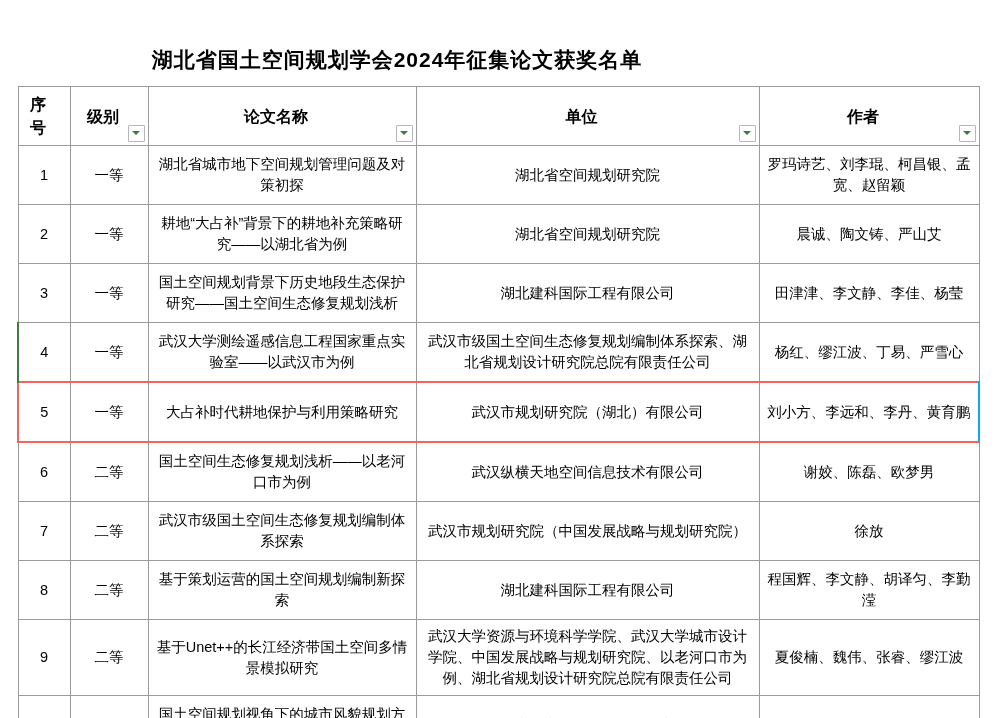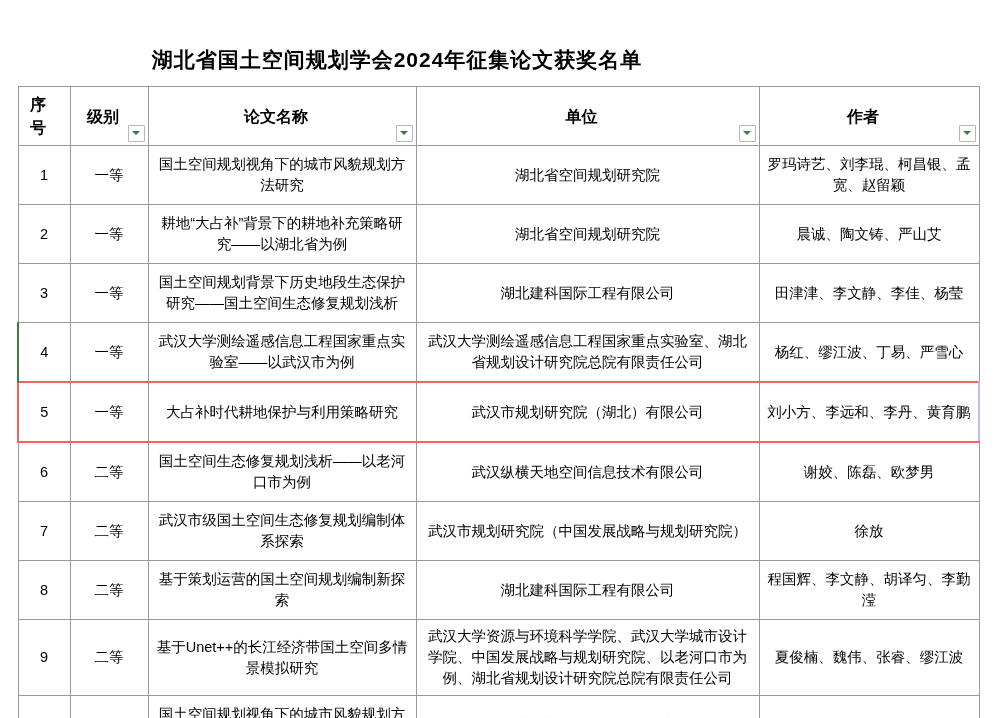--- a/index.html
+++ b/index.html
@@ -87,21 +87,21 @@
     padding-right: 8px;
   }
   tr.row-highlight td {
     border-top: 2px solid #f4645f;
     border-bottom: 2px solid #f4645f;
   }
   tr.row-highlight td:first-child {
     border-left: 2px solid #f4645f;
   }
   tr.row-highlight td:last-child {
-    border-right: 2px solid #c4b5fd;
+    border-right: 2px solid #0ea5e9;
   }
   tr.row-greenmark td:first-child {
     border-left: 2px solid #3f7c3f;
   }
   .row-h1 td { height: 46px; }
   .row-h2 td { height: 46px; }
 </style>
 </head>
 <body>
 
@@ -137,21 +137,21 @@
         <th>
           <span>作者</span>
           <span class="filter-btn"></span>
         </th>
       </tr>
     </thead>
     <tbody>
       <tr class="row-h1">
         <td>1</td>
         <td>一等</td>
-        <td class="cell-title">国土空间规划视角下的城市风貌规划方法研究</td>
+        <td class="cell-title">湖北省城市地下空间规划管理问题及对策初探</td>
         <td>湖北省空间规划研究院</td>
         <td>罗玛诗艺、刘李琨、柯昌银、孟宽、赵留颖</td>
       </tr>
       <tr class="row-h1">
         <td>2</td>
         <td>一等</td>
         <td class="cell-title">耕地“大占补”背景下的耕地补充策略研究——以湖北省为例</td>
         <td>湖北省空间规划研究院</td>
         <td>晨诚、陶文铸、严山艾</td>
       </tr>
@@ -159,21 +159,21 @@
         <td>3</td>
         <td>一等</td>
         <td class="cell-title">国土空间规划背景下历史地段生态保护研究——国土空间生态修复规划浅析</td>
         <td>湖北建科国际工程有限公司</td>
         <td>田津津、李文静、李佳、杨莹</td>
       </tr>
       <tr class="row-h1 row-greenmark">
         <td>4</td>
         <td>一等</td>
         <td class="cell-title">武汉大学测绘遥感信息工程国家重点实验室——以武汉市为例</td>
-        <td>武汉大学测绘遥感信息工程国家重点实验室、湖北省规划设计研究院总院有限责任公司</td>
+        <td>武汉市级国土空间生态修复规划编制体系探索、湖北省规划设计研究院总院有限责任公司</td>
         <td>杨红、缪江波、丁易、严雪心</td>
       </tr>
       <tr class="row-h1 row-highlight">
         <td>5</td>
         <td>一等</td>
         <td class="cell-title">大占补时代耕地保护与利用策略研究</td>
         <td>武汉市规划研究院（湖北）有限公司</td>
         <td>刘小方、李远和、李丹、黄育鹏</td>
       </tr>
       <tr class="row-h1">

